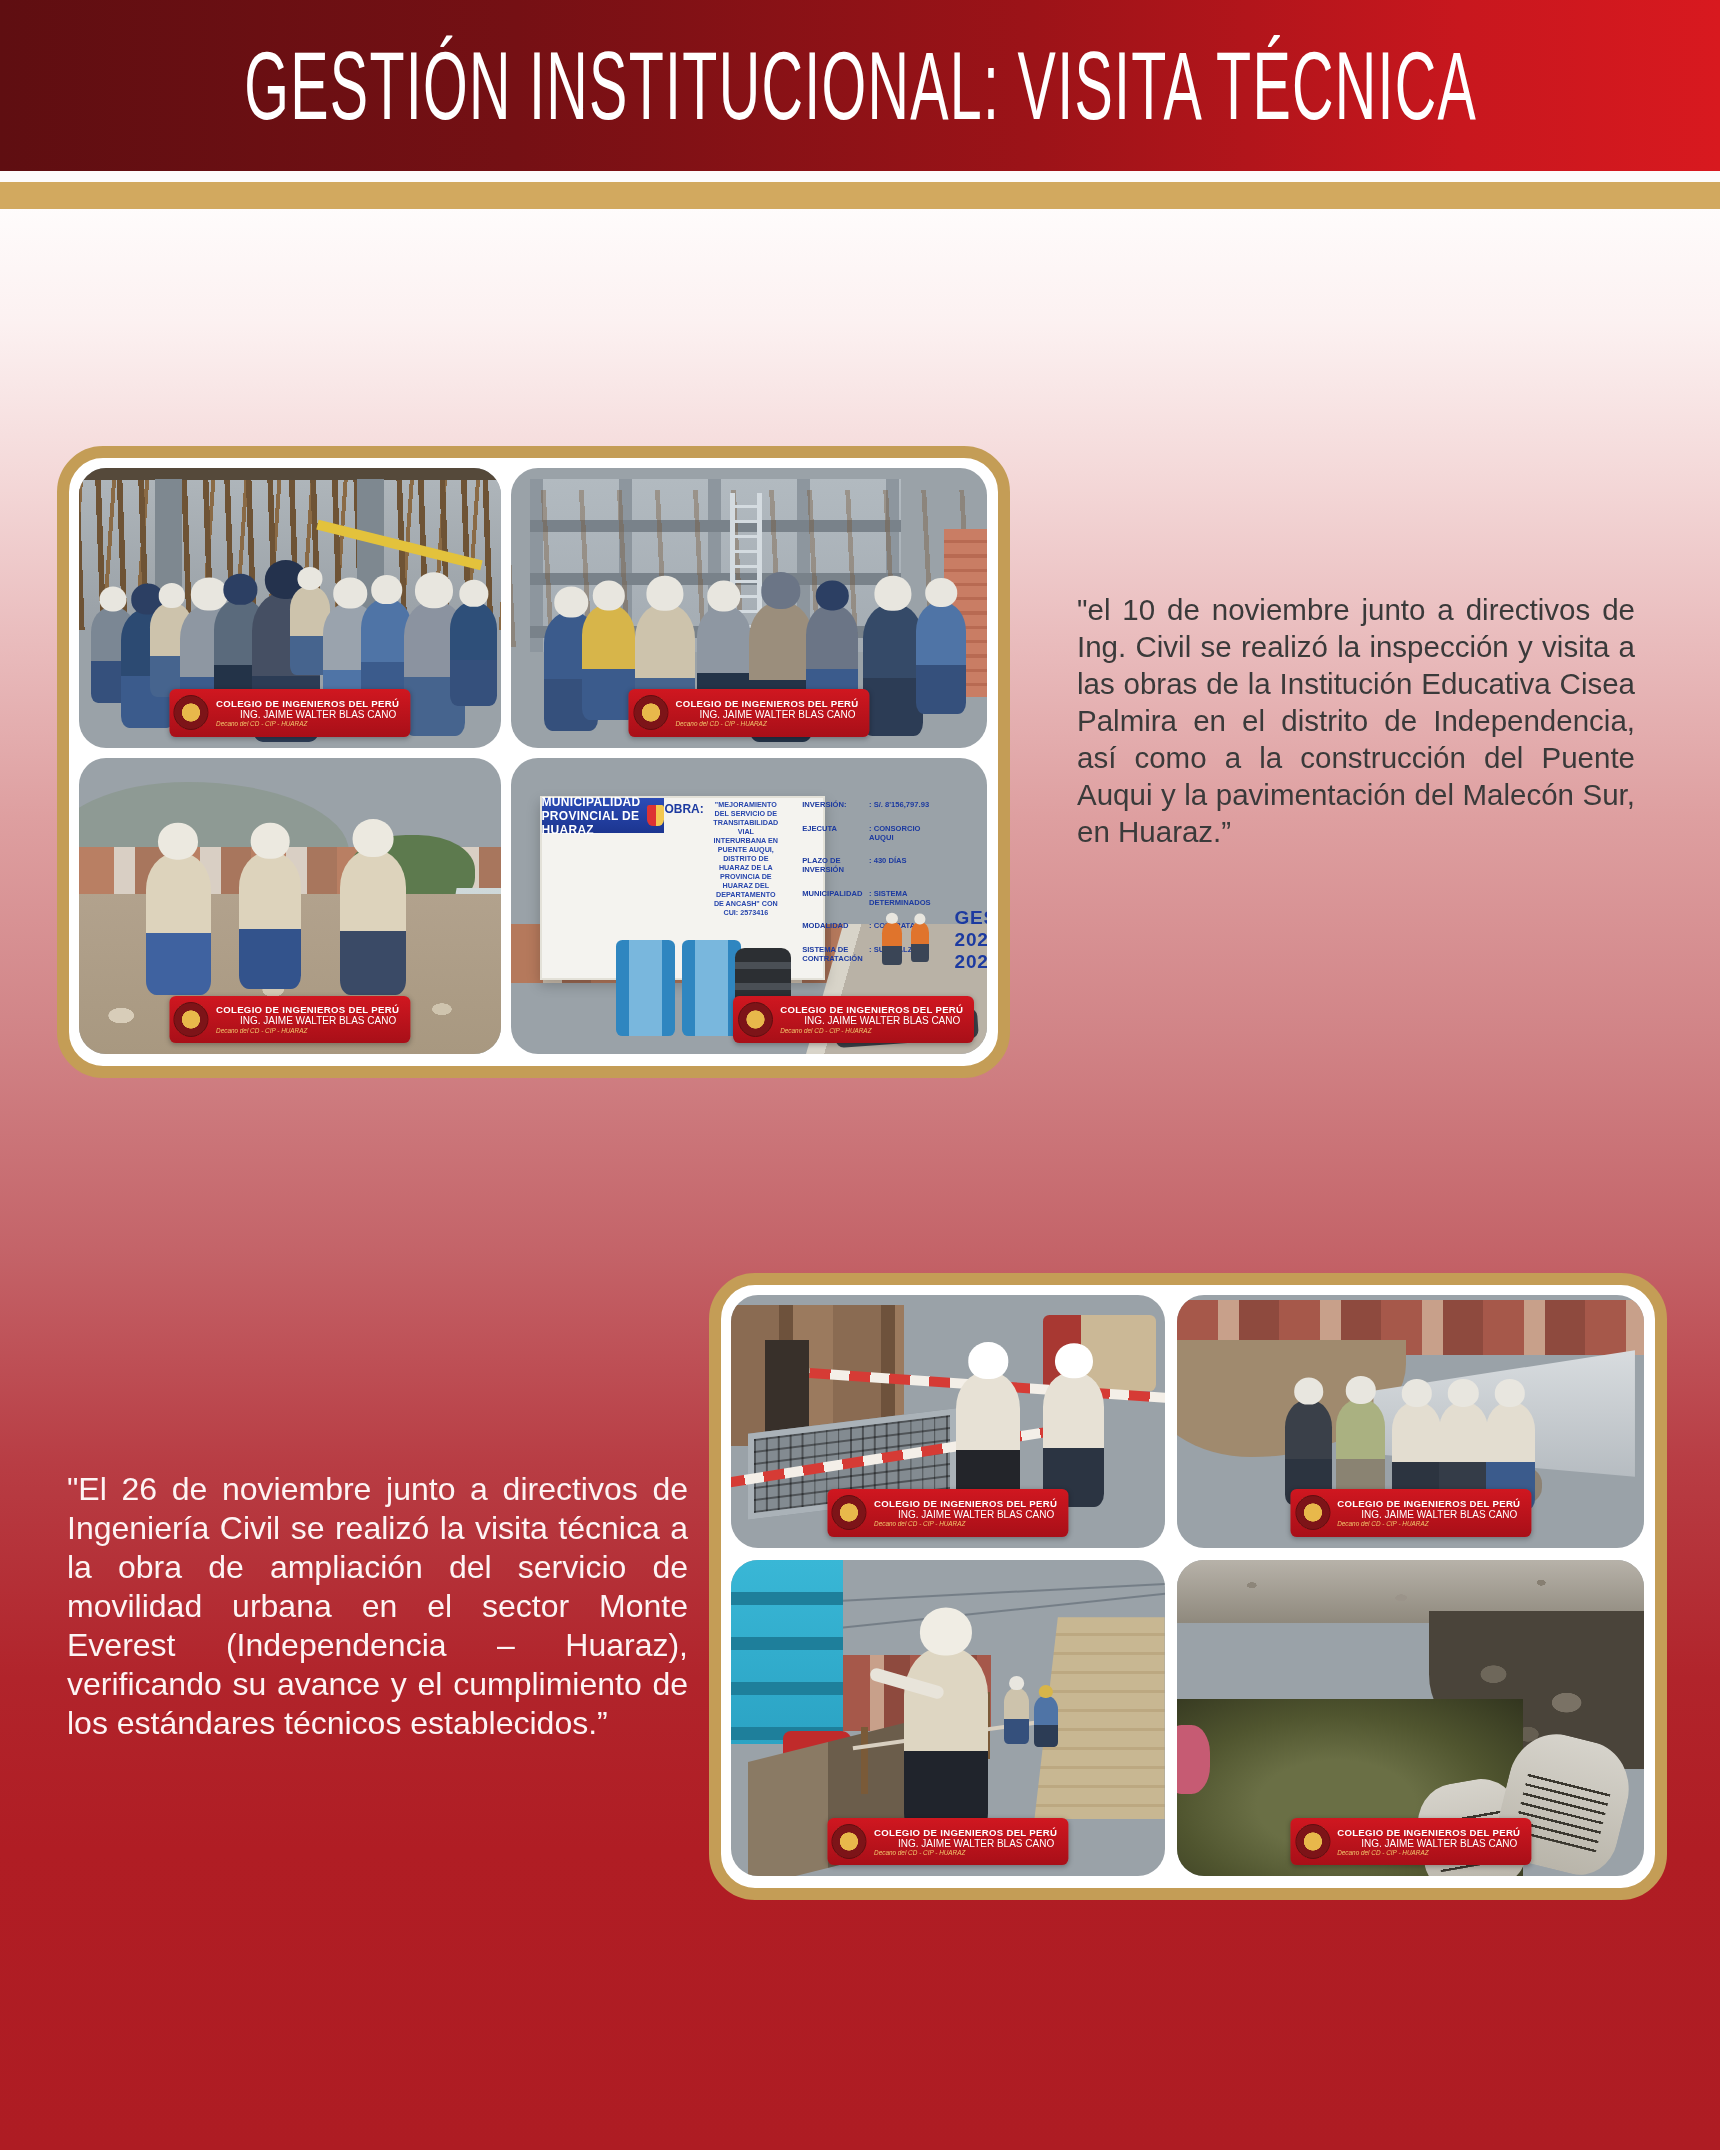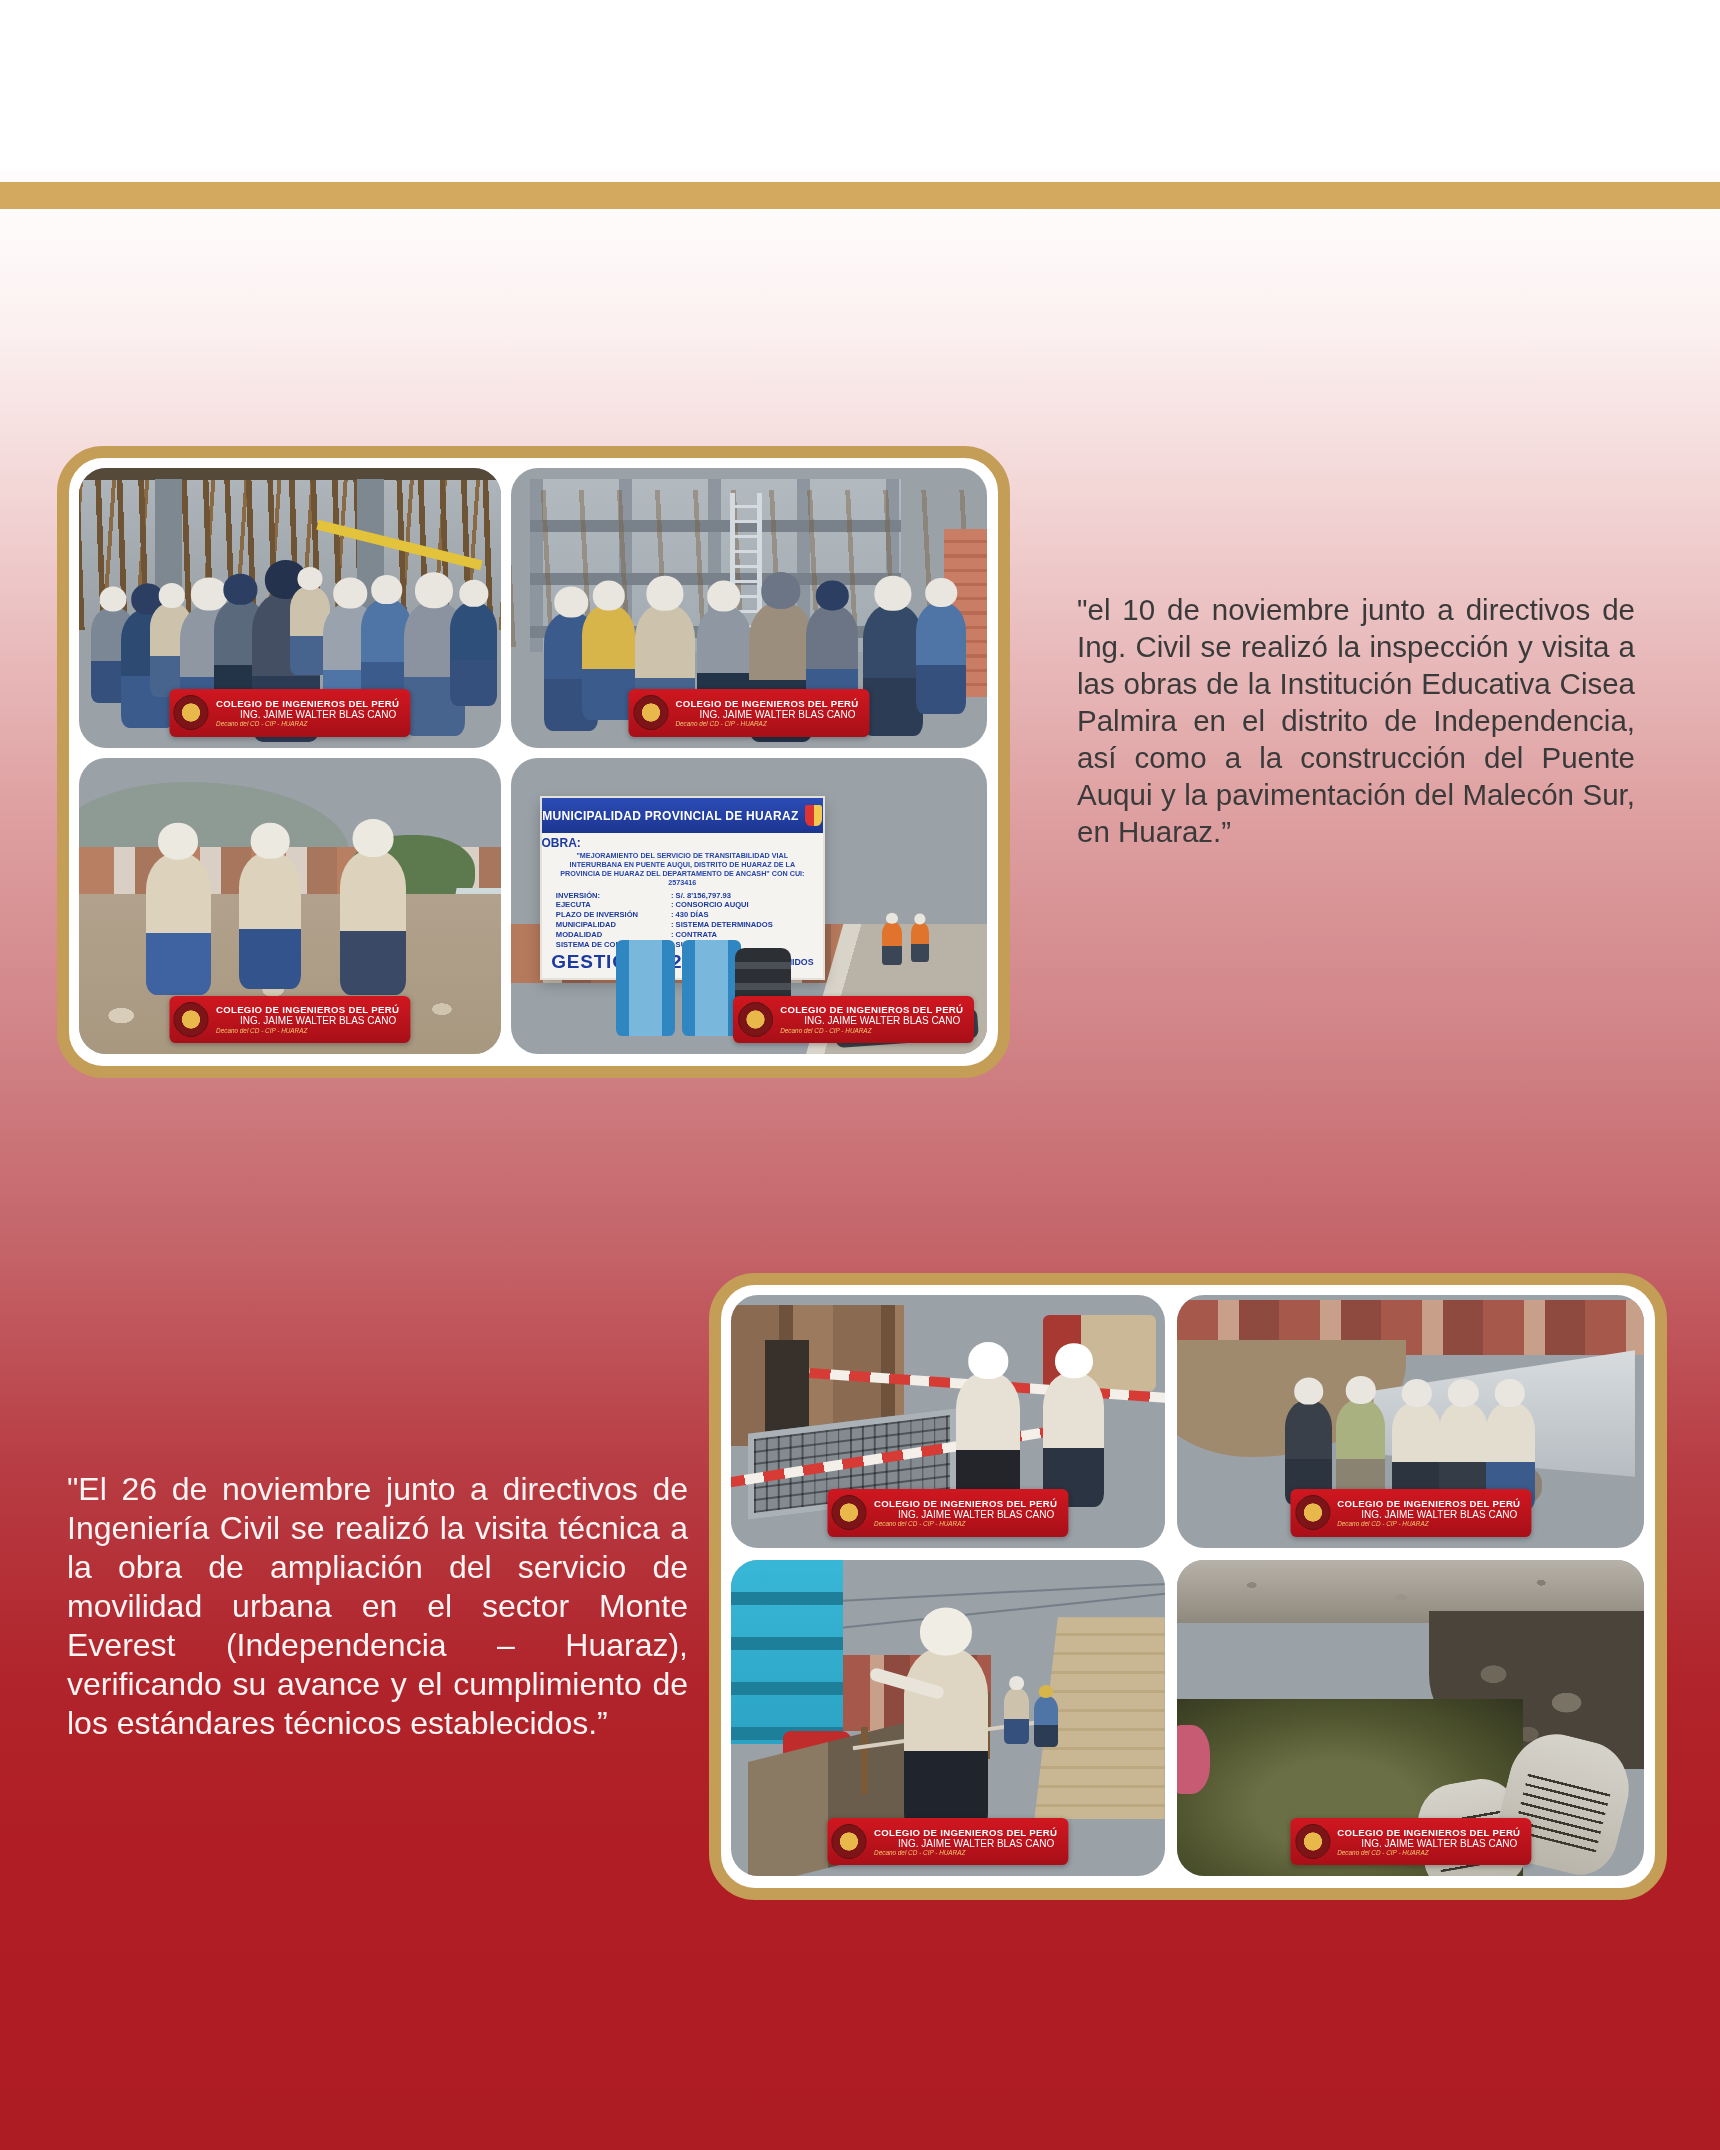--- a/index.html
+++ b/index.html
@@ -107,21 +107,21 @@
   .c1br .pole{position:absolute;left:46%;top:62%;width:8px;height:30%;background:#7c7c7c;}
   .c1br .toilet{position:absolute;bottom:6%;width:59px;height:96px;border-radius:6.4px;
     background:linear-gradient(90deg,#2f86c0 0 22%,#79b7dd 22% 78%,#2f86c0 78% 100%);}
   .c1br .t1{left:22%;} .c1br .t2{left:36%;}
   .c1br .tires{position:absolute;left:47%;bottom:6%;width:56px;height:88px;
     background:repeating-linear-gradient(180deg,#2c2f33 0 14.3px,#4a4f55 14.3px 21px);border-radius:9.6px;}
   .c1br .cip{left:auto;right:12.7px;transform:none;}
 
   
   .bb{position:absolute;left:6%;top:13%;width:60%;height:62%;background:#f4f3ef;
-    border:2.4px solid #e3e1d8;box-shadow:0 6.4px 12.7px #00000038;display:flex;flex-direction:column;box-sizing:border-box;}
+    border:2.4px solid #e3e1d8;box-shadow:0 6.4px 12.7px #00000038;display:flex;flex-direction:row;box-sizing:border-box;}
   .bb-head{background:linear-gradient(#2c4cb6,#1b3590);color:#fff;height:19%;
     display:flex;align-items:center;justify-content:center;gap:6.4px;font-weight:bold;font-size:12px;letter-spacing:0.3px;}
   .bb-crest{width:17.5px;height:21px;background:linear-gradient(90deg,#d33 0 50%,#f3c84f 50% 100%);border-radius:2.4px 2.4px 6.4px 6.4px;flex:0 0 auto;}
   .bb-obra{color:#1c3aa0;font-weight:bold;font-size:12px;margin-top:3.2px;}
   .bb-desc{color:#2746ad;font-weight:bold;font-size:7.2px;text-align:center;padding:1.6px 9.6px;line-height:1.25;}
   .bb-rows{display:grid;grid-template-columns:auto 1fr;column-gap:6.4px;row-gap:0.8px;
     padding:1.6px 14.3px;font-size:7.6px;font-weight:bold;color:#1c3aa0;text-align:left;}
   .bb-foot{margin-top:auto;display:flex;align-items:center;justify-content:space-between;padding:0 9.6px 4.8px;}
   .bb-gest{font-size:19px;font-weight:800;color:#1c3aa0;letter-spacing:0.8px;}
   .bb-unidos{font-size:8.8px;font-weight:800;color:#1c3aa0;border-left:2.4px solid #d7b54a;padding-left:4px;}
@@ -199,20 +199,23 @@
       linear-gradient(#d6d3cb,#b9b5aa);}
   .c2br .sack1{right:4%;bottom:2%;width:26%;height:42%;transform:rotate(14deg);}
   .c2br .sack2{right:26%;bottom:-4%;width:22%;height:34%;transform:rotate(-10deg);}
   .c2br .pink{position:absolute;left:-3%;bottom:26%;width:10%;height:22%;border-radius:40%;background:#c65b73;}
 </style>
 </head>
 <body>
 
 <div class="page">
 
+  <header class="hdr">
+    <h1>GESTIÓN INSTITUCIONAL: VISITA TÉCNICA</h1>
+  </header>
   <div class="stripe-w"></div>
   <div class="stripe-g"></div>
 
   <section class="collage c1">
     <div class="grid">
 
       <figure class="ph c1tl">
         <div class="fwk"></div>
         <div class="col1"></div>
         <div class="col2"></div>

